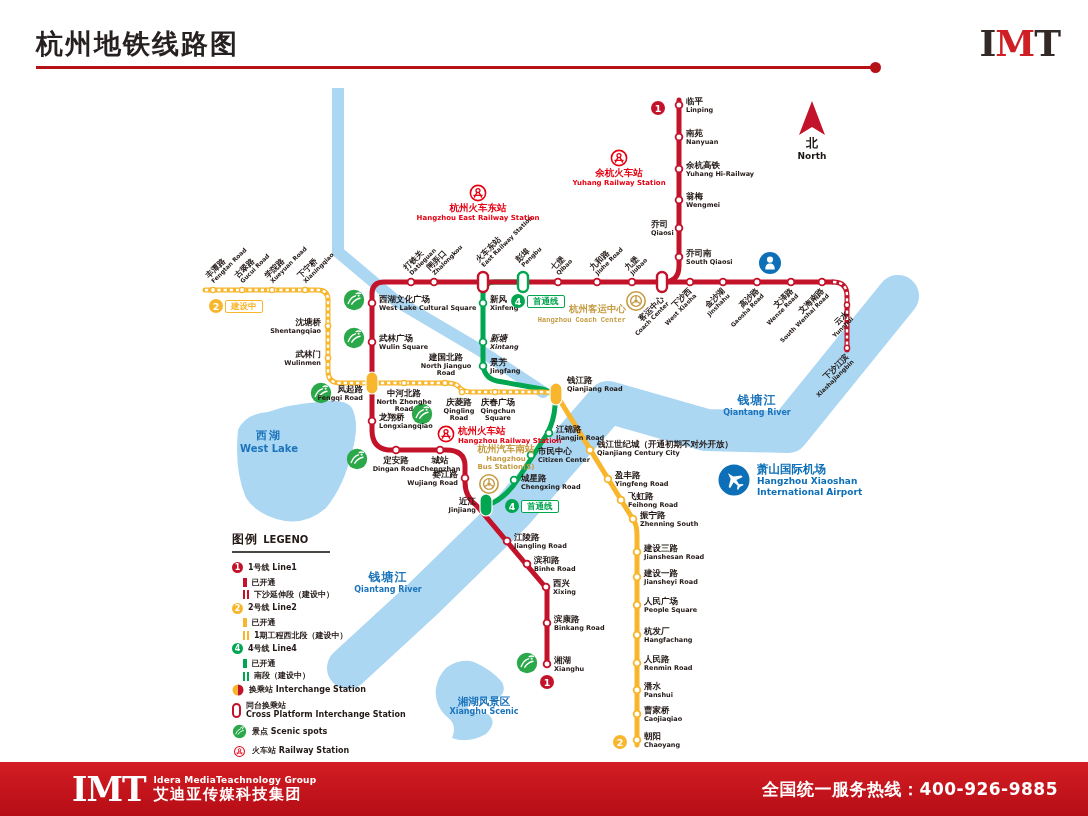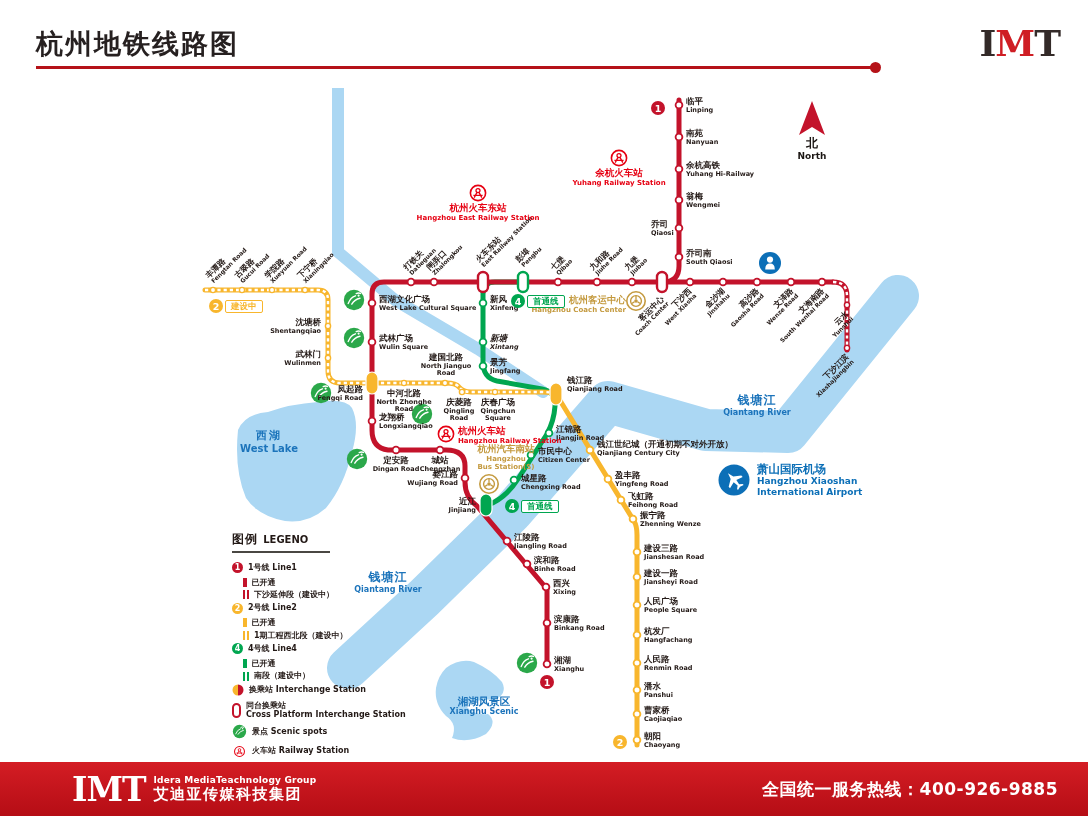--- a/index.html
+++ b/index.html
@@ -457,21 +457,21 @@
       <div class="st s-right" style="left: 615px; top: 479px;">
         <span class="zh">盈丰路</span>
         <span class="en">Yingfeng Road</span>
       </div>
       <div class="st s-right" style="left: 628px; top: 500px;">
         <span class="zh">飞虹路</span>
         <span class="en">Feihong Road</span>
       </div>
       <div class="st s-right" style="left: 640px; top: 519px;">
         <span class="zh">振宁路</span>
-        <span class="en">Zhenning Wenze</span>
+        <span class="en">Zhenning South</span>
       </div>
       <div class="st s-right" style="left: 644px; top: 552px;">
         <span class="zh">建设三路</span>
         <span class="en">Jianshesan Road</span>
       </div>
       <div class="st s-right" style="left: 644px; top: 577px;">
         <span class="zh">建设一路</span>
         <span class="en">Jiansheyi Road</span>
       </div>
       <div class="st s-right" style="left: 644px; top: 605px;">
@@ -527,21 +527,21 @@
         <span class="en">Hangzhou East Railway Station</span>
       </div>
       <div class="lm lm-rail a-center" style="left: 619px; top: 168px;">
         <span class="zh">余杭火车站</span>
         <span class="en">Yuhang Railway Station</span>
       </div>
       <div class="lm lm-rail a-left" style="left: 458px; top: 426px;">
         <span class="zh">杭州火车站</span>
         <span class="en">Hangzhou Railway Station</span>
       </div>
-      <div class="lm lm-coach a-right" style="left: 626px; top: 295px;">
+      <div class="lm lm-coach a-right" style="left: 626px; top: 305px; font-family: Liberation Mono, monospace;">
         <span class="zh">杭州客运中心</span>
         <span class="en">Hangzhou Coach Center</span>
       </div>
       <div class="lm lm-coach a-center" style="left: 506px; top: 444px;">
         <span class="zh">杭州汽车南站</span>
         <span class="en">Hangzhou</span>
         <span class="en">Bus Station(S)</span>
       </div>
       <div class="lm lm-air a-left" style="left: 757px; top: 463px;">
         <span class="zh">萧山国际机场</span>

